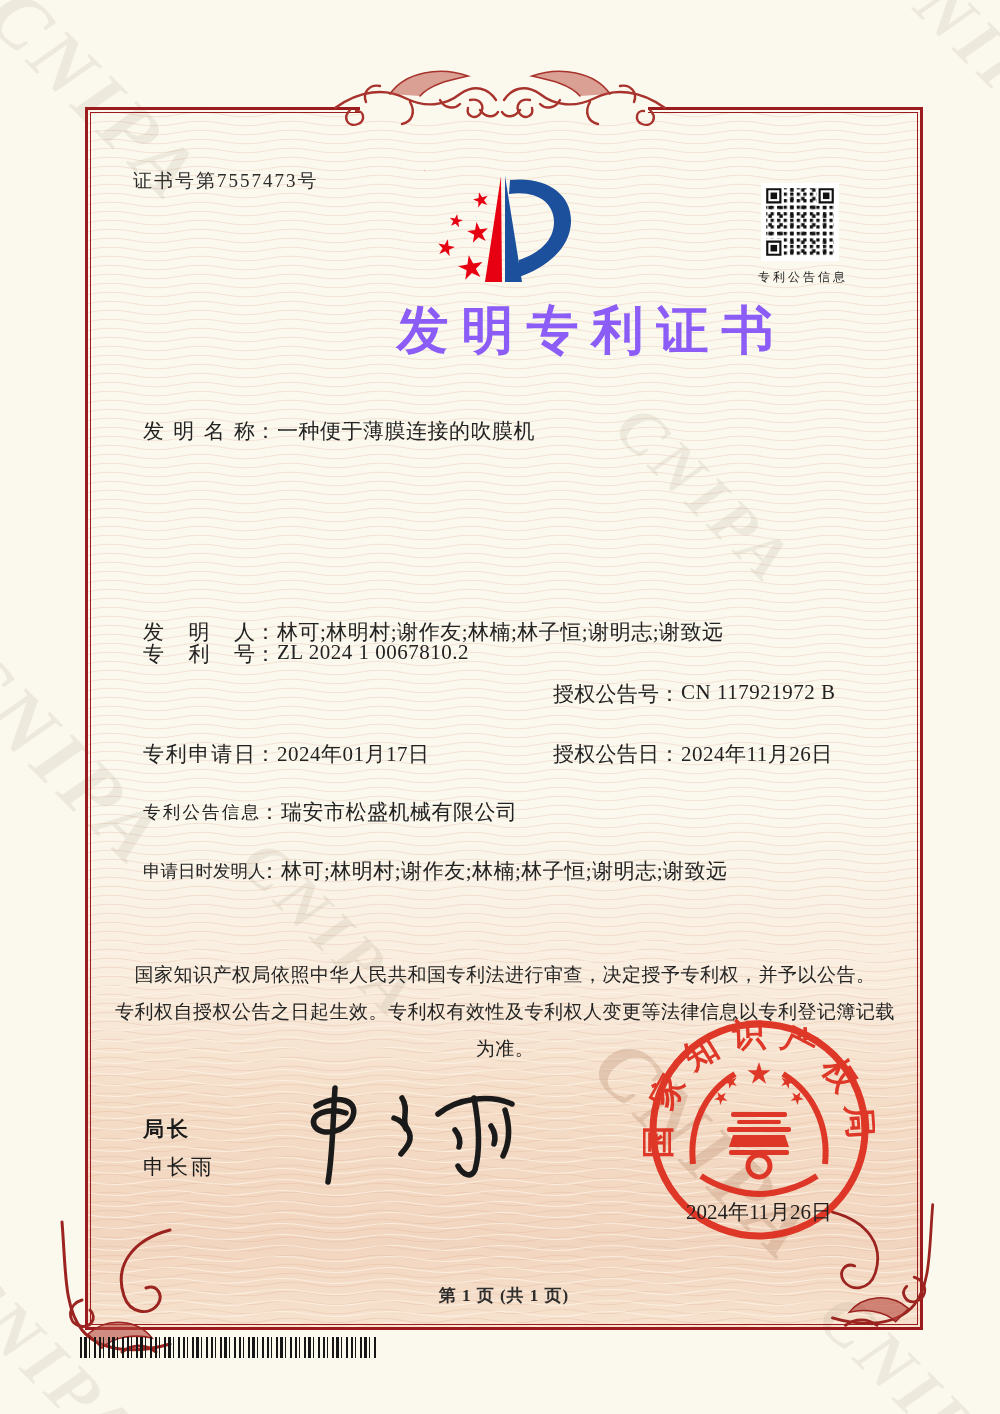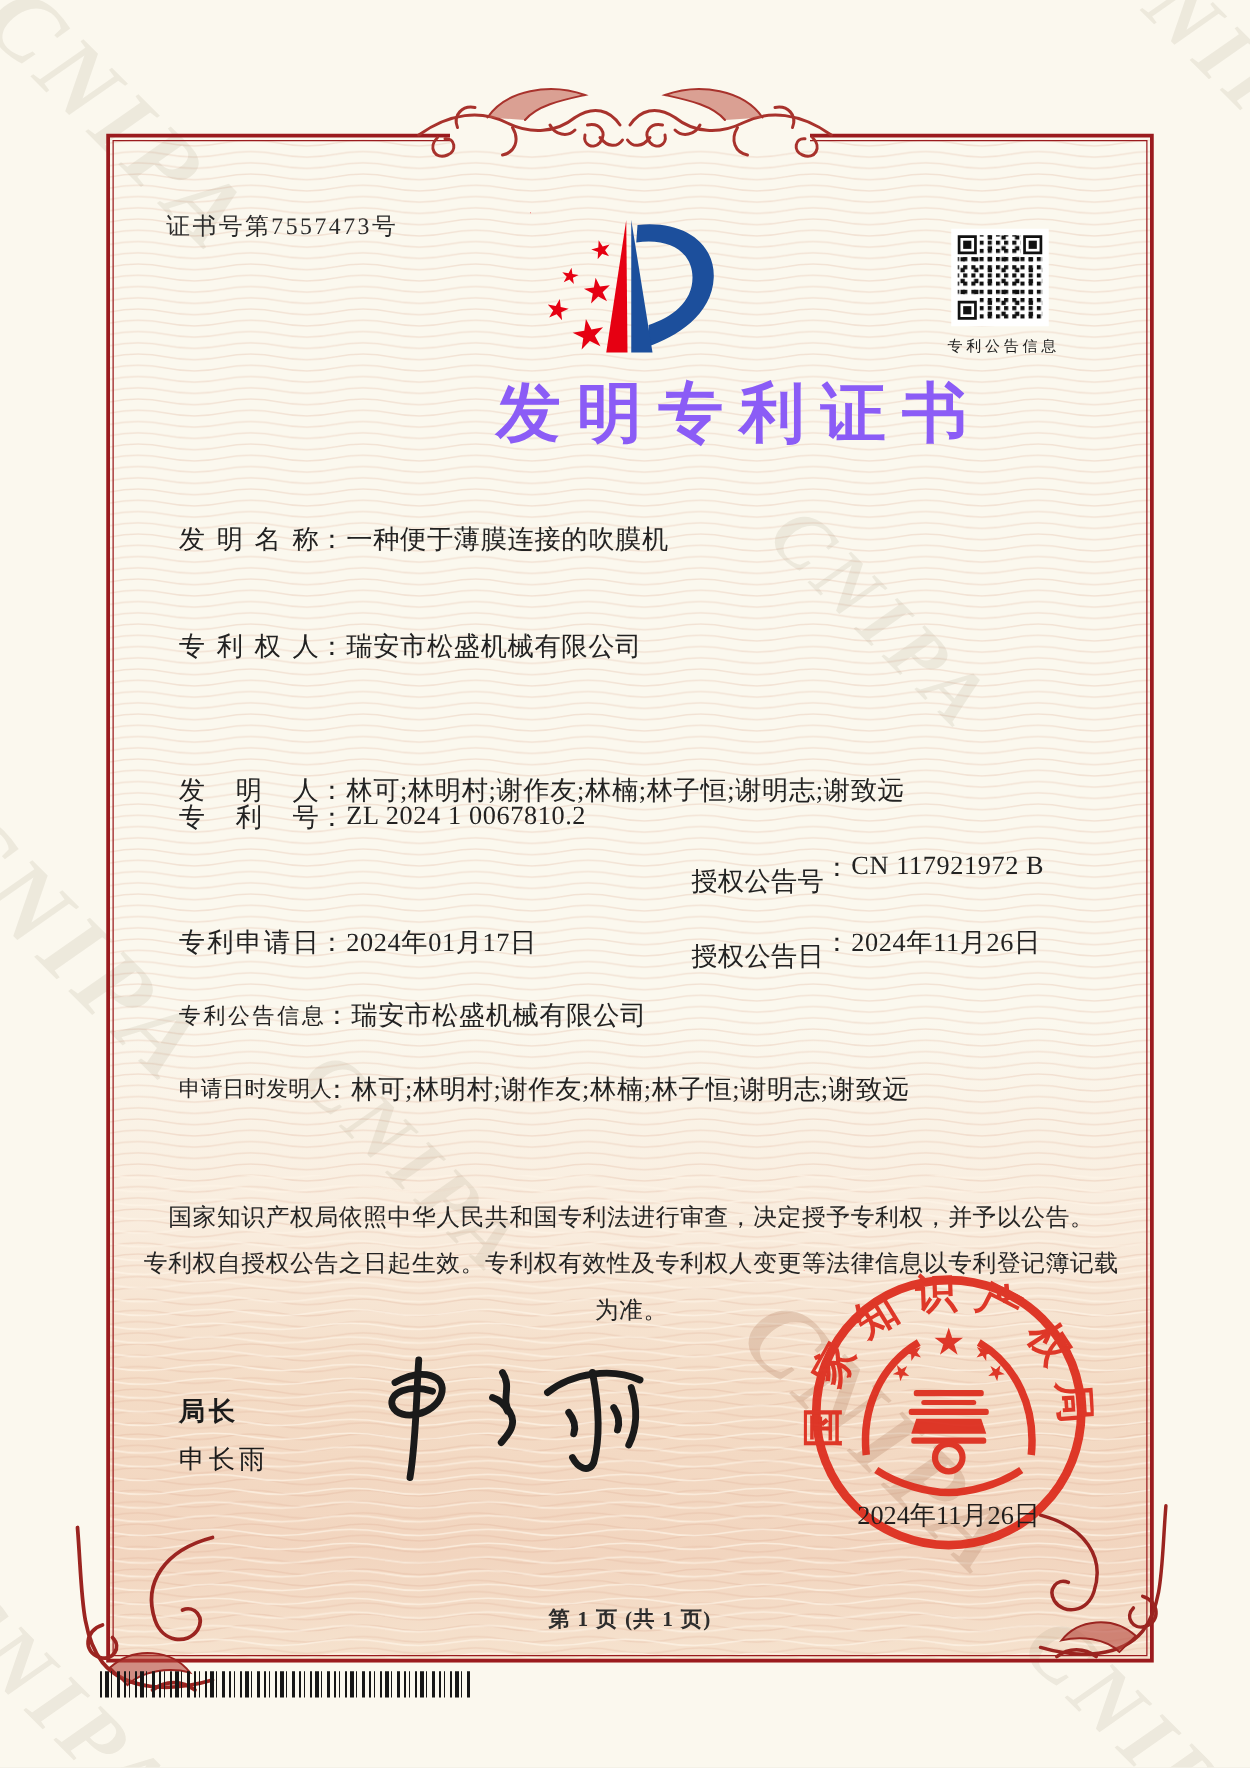--- a/index.html
+++ b/index.html
@@ -62,21 +62,21 @@
     letter-spacing:13px;text-indent:13px;
   }
   
   .row{position:absolute;left:143px;z-index:5;font-size:21px;white-space:nowrap;}
   .row.rcol{left:553px;}
   .lab{
     display:inline-block;width:112px;
     text-align:justify;text-align-last:justify;
     vertical-align:top;
   }
-  .rcol .lab{width:106px;margin-top:11px;}
+  .rcol .lab{width:106px;}
   .long .lab{font-size:17.5px;width:116px;padding-top:2px;}
   .colon{display:inline-block;width:22px;vertical-align:top;}
   .val{display:inline-block;vertical-align:top;letter-spacing:.5px;}
   .val.wrap{width:614px;white-space:normal;line-height:35px;}
   
   .notice{
     position:absolute;left:114px;top:956px;width:782px;z-index:5;
     font-size:19px;color:#242424;line-height:37px;text-align:center;
     letter-spacing:.5px;
   }
@@ -215,23 +215,20 @@
       <path d="M1,25 h7 v7 h-7 z M2,26 v5 h5 v-5 z" fill-rule="evenodd"></path>
       <rect x="3" y="27" width="3" height="3"></rect>
     </g>
   </svg>
   <div class="qr-caption">专利公告信息</div>
 
   <div class="title">发明专利证书</div>
 
   <div class="row" style="top:417px">
     <span class="lab">发明名称</span><span class="colon">：</span><span class="val">一种便于薄膜连接的吹膜机</span>
-  </div>
-  <div class="row" style="top:503px">
-    <span class="lab">专利权人</span><span class="colon">：</span><span class="val">瑞安市松盛机械有限公司</span>
   </div>
   <div class="row" style="top:618px">
     <span class="lab">发明人</span><span class="colon">：</span><span class="val">林可;林明村;谢作友;林楠;林子恒;谢明志;谢致远</span>
   </div>
   <div class="row" style="top:640px">
     <span class="lab">专利号</span><span class="colon">：</span><span class="val">ZL 2024 1 0067810.2</span>
   </div>
   <div class="row rcol" style="top:680px">
     <span class="lab">授权公告号</span><span class="colon">：</span><span class="val">CN 117921972 B</span>
   </div>

